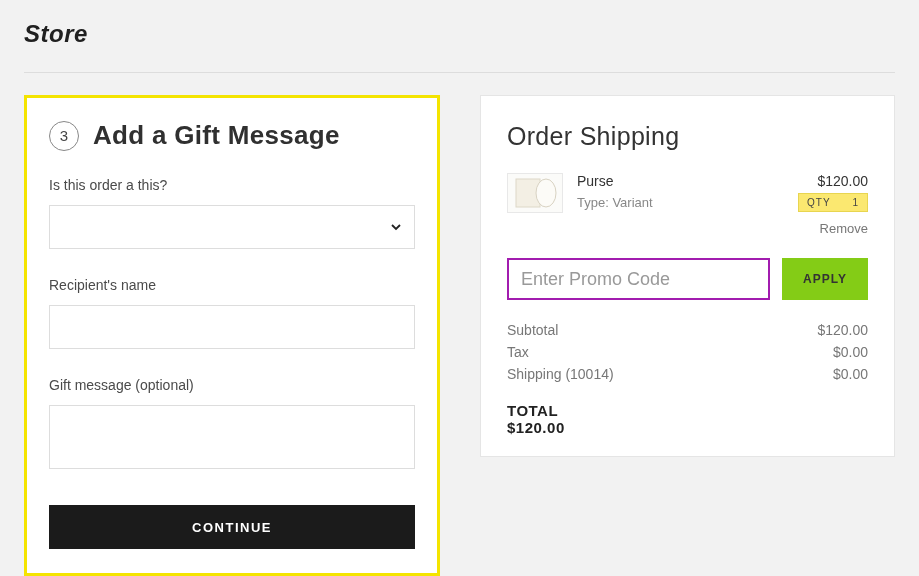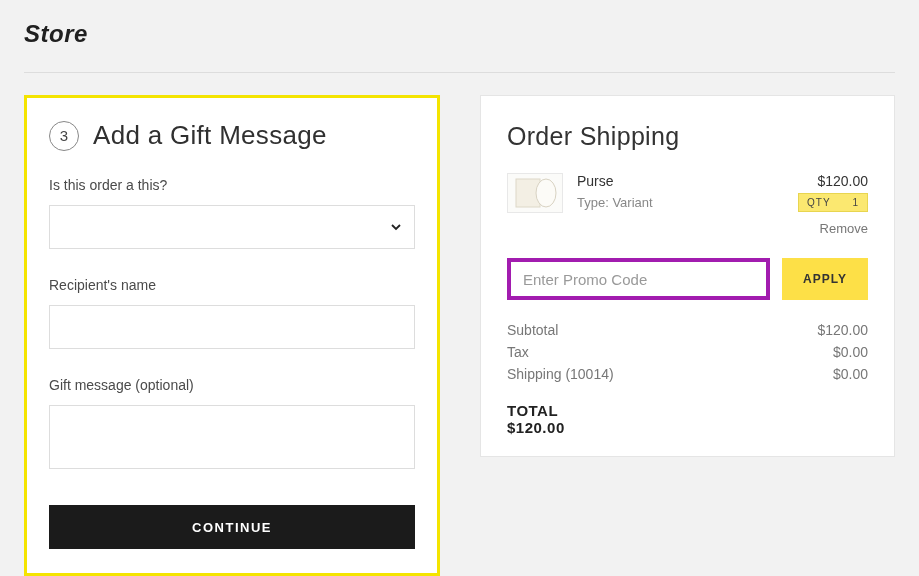--- a/index.html
+++ b/index.html
@@ -54,21 +54,21 @@
       border-radius: 50%;
       display: flex;
       align-items: center;
       justify-content: center;
       font-size: 15px;
       color: #444;
       font-weight: 400;
     }
     .step-title {
       font-size: 26px;
-      font-weight: 400;
+      font-weight: 700;
       color: #303030;
       letter-spacing: 0.3px;
     }
     .field-label {
       font-size: 14px;
       color: #4a4a4a;
       margin-bottom: 12px;
       font-weight: 400;
     }
     .select-wrap {
@@ -203,32 +203,32 @@
       cursor: pointer;
     }
     .promo-row {
       display: flex;
       gap: 12px;
       margin-bottom: 22px;
     }
     .promo-input {
       flex: 1;
       height: 42px;
-      border: 4px solid #a21caf;
+      border: 2px solid #a21caf;
       padding: 0 12px;
-      font-size: 15px;
+      font-size: 18px;
       color: #333;
     }
     .promo-input::placeholder {
       color: #999;
     }
     .apply-btn {
       width: 86px;
       height: 42px;
-      background: #fde047;
+      background: #84cc16;
       border: none;
       font-size: 12px;
       font-weight: 600;
       letter-spacing: 1px;
       color: #333;
       cursor: pointer;
     }
     .summary-line {
       display: flex;
       justify-content: space-between;

